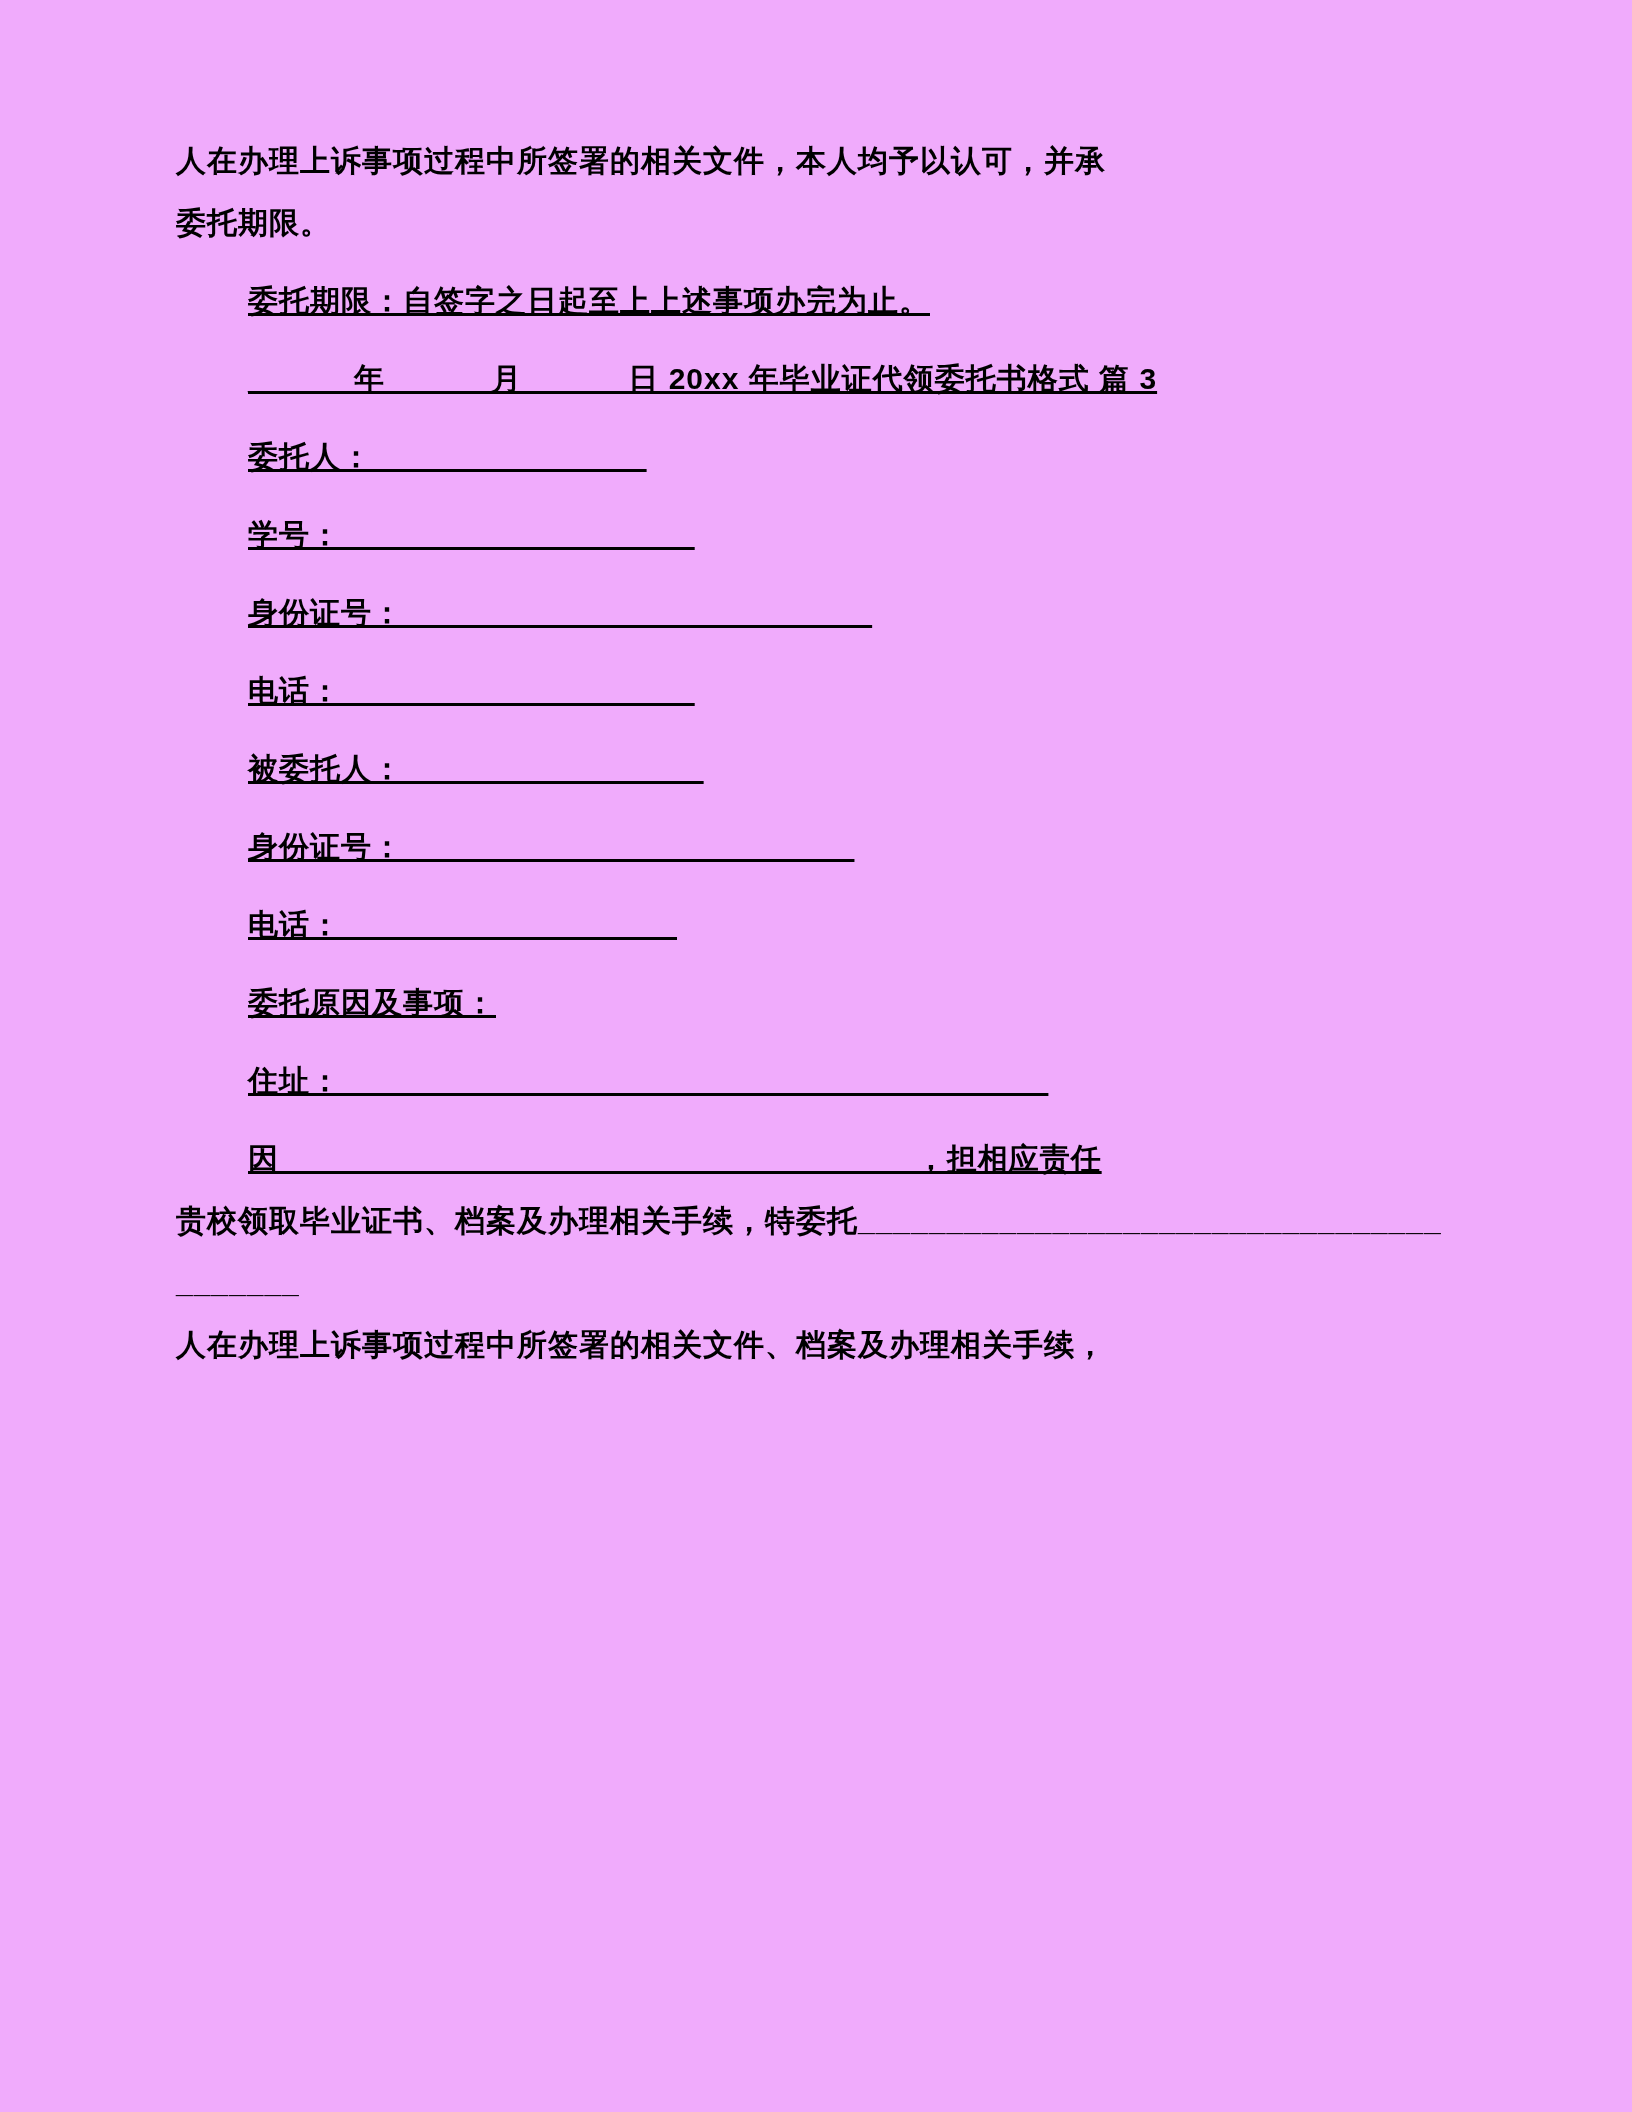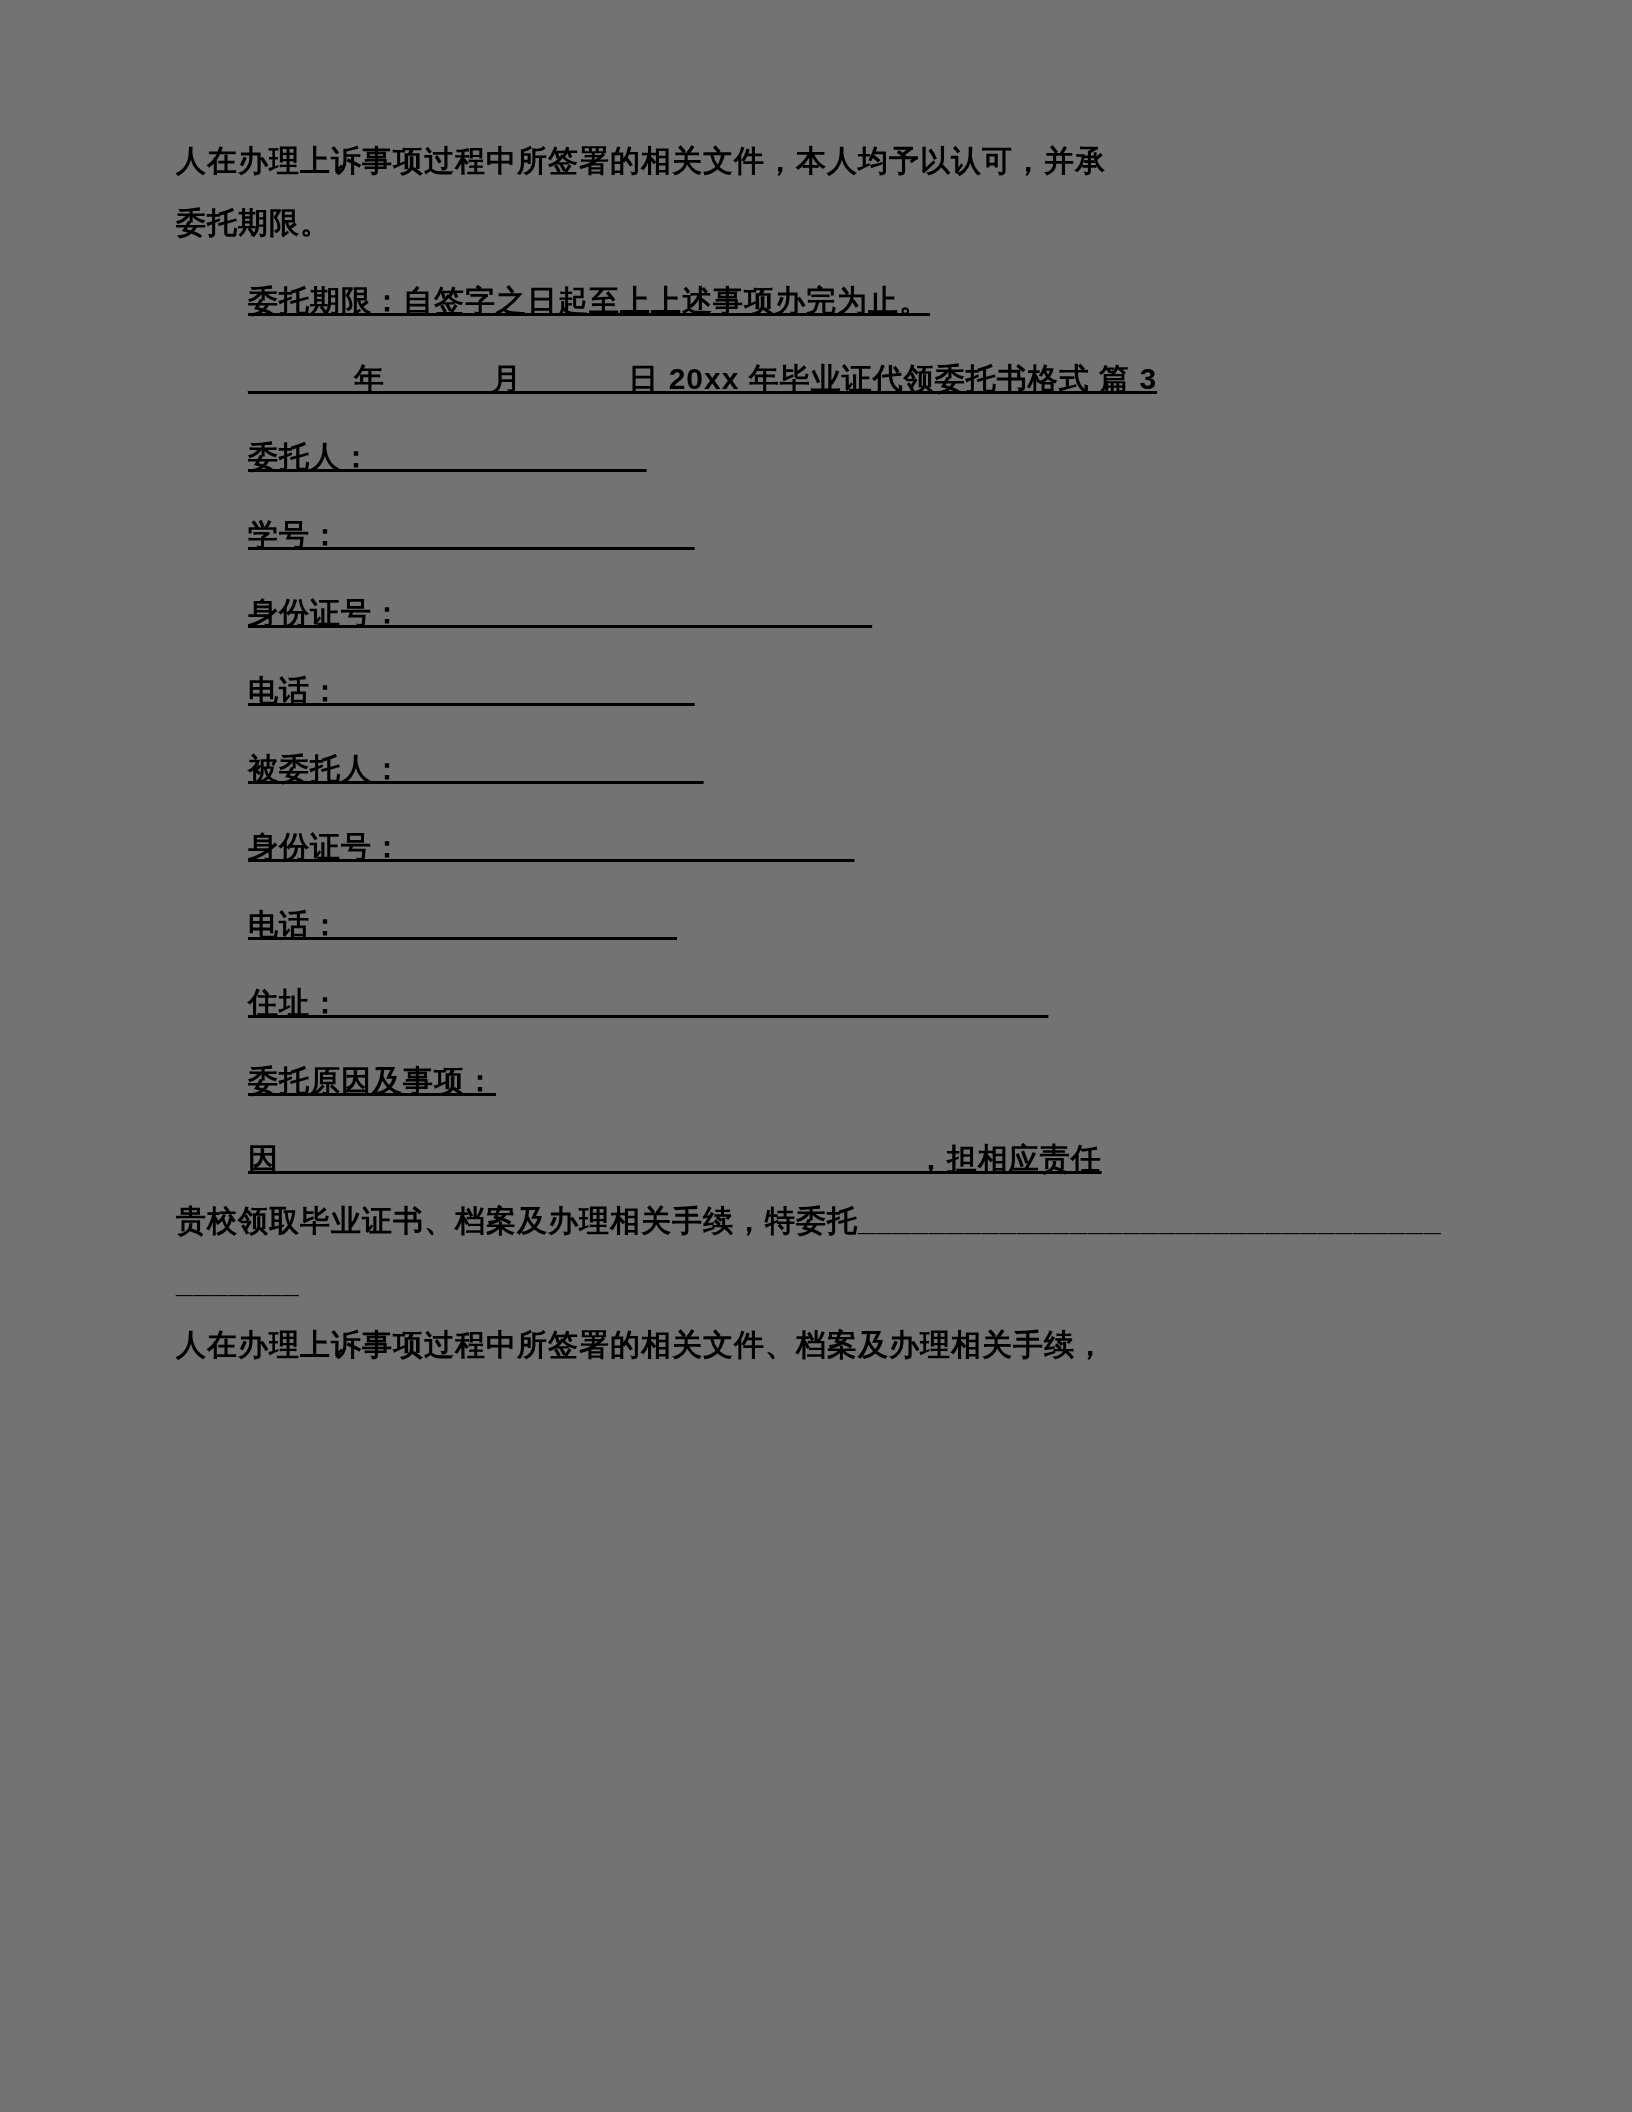--- a/index.html
+++ b/index.html
@@ -6,21 +6,21 @@
     html, body { background: #ffffff; }
     body {
       width: 1632px;
       height: 2112px;
       font-family: "Liberation Sans", "DejaVu Sans", sans-serif;
       overflow: hidden;
     }
     .page {
       width: 1632px;
       height: 2112px;
-      background: #737373;
+      background: #f0abfc;
       padding: 130px 176px 0 176px;
       color: #000000;
     }
     .para { margin-bottom: 16px; }
     .line {
       font-size: 30px;
       font-weight: 700;
       line-height: 62px;
       letter-spacing: 1px;
       white-space: normal;
@@ -69,25 +69,25 @@
 
   <div class="para">
     <p class="line indent">身份证号：_____ ____________________</p>
   </div>
 
   <div class="para">
     <p class="line indent">电话：___________________</p>
   </div>
 
   <div class="para">
-    <p class="line indent">住址：________________________________________</p>
+    <p class="line indent">委托原因及事项：</p>
   </div>
 
   <div class="para">
-    <p class="line indent">委托原因及事项：</p>
+    <p class="line indent">住址：________________________________________</p>
   </div>
 
   <div class="para">
     <p class="line indent">因____________________________________，担相应责任</p>
     <p class="line">贵校领取毕业证书、档案及办理相关手续，特委托________________________________________</p>
     <p class="line">人在办理上诉事项过程中所签署的相关文件、档案及办理相关手续，</p>
   </div>
 
 </div>
 

